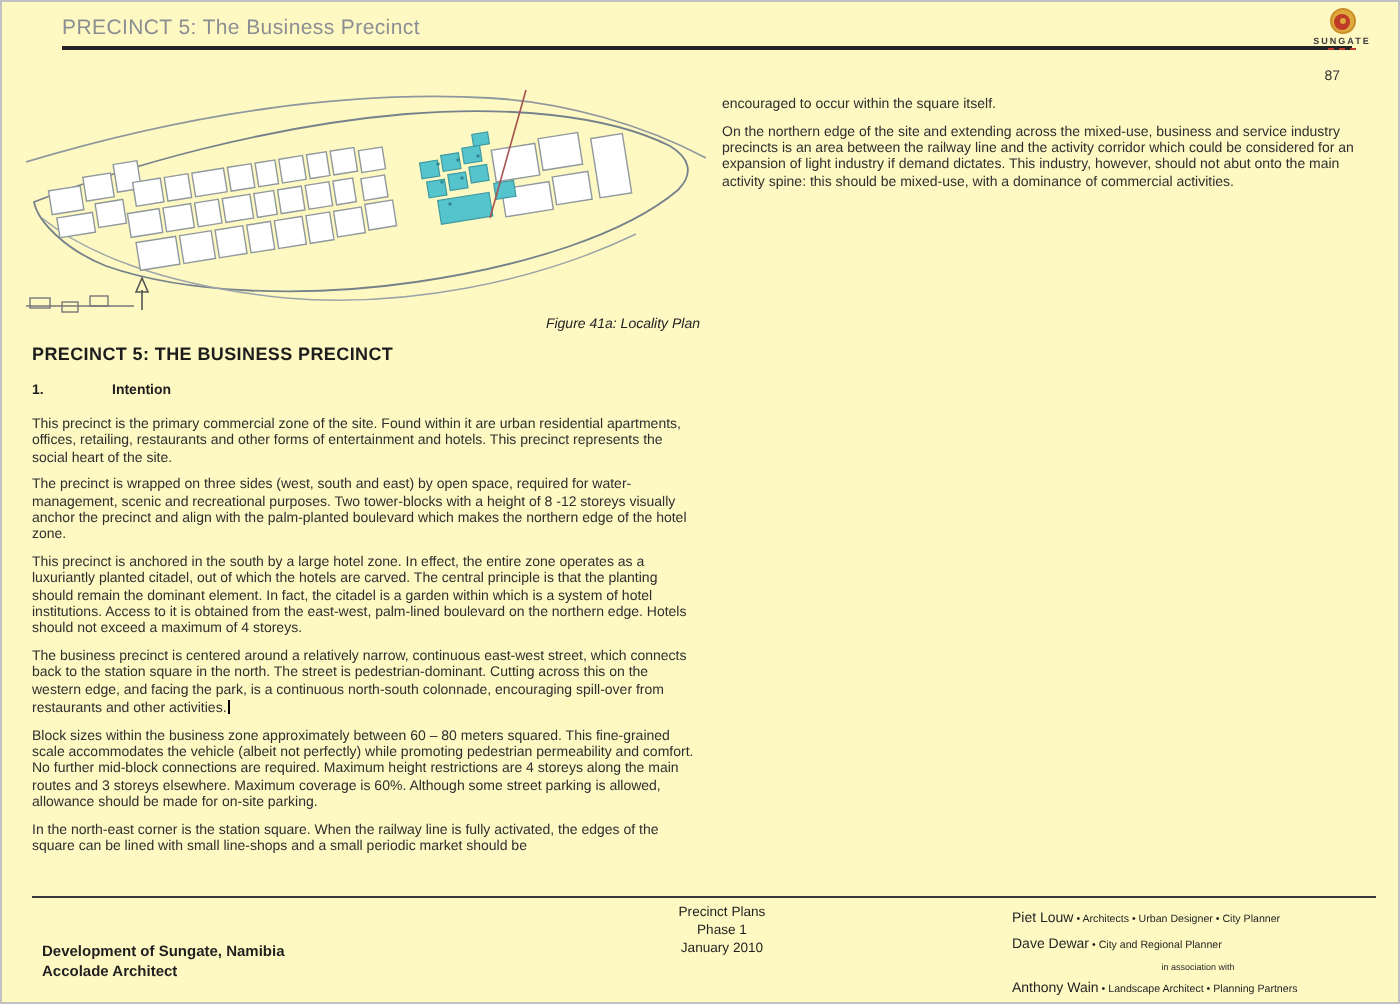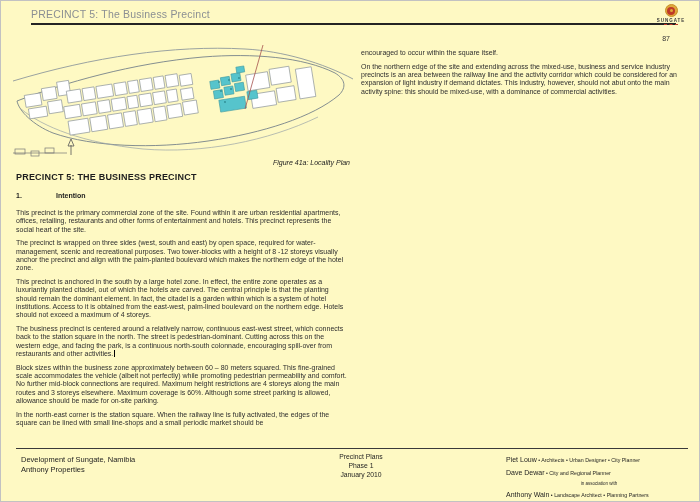--- a/index.html
+++ b/index.html
@@ -26,21 +26,21 @@
   .map-wrap { position:absolute; left:12px; top:42px; width:340px; height:122px; }
   .figure-caption { position:absolute; left:15px; top:158px; width:334px; text-align:right; font-size:7px; font-style:italic; color:#222; }
   
   .left-col { position:absolute; left:15px; top:171px; width:334px; }
   .doc-heading { font-size:9px; font-weight:bold; letter-spacing:.2px; color:#1d1d1d; margin:0 0 10px 0; }
   .section-line { display:flex; font-size:7px; font-weight:bold; color:#1d1d1d; margin:0 0 10px 0; }
   .section-num { width:40px; }
   .caret { display:inline-block; width:1px; height:7px; background:#000; margin-left:1px; vertical-align:-1px; }
   
   .footer-rule { position:absolute; left:15px; top:447px; width:672px; height:1px; background:#3a3a3a; }
-  .footer-left { position:absolute; left:20px; top:454px; font-size:7.5px; line-height:9.5px; color:#1f1f1f; }
+  .footer-left { position:absolute; left:20px; top:470px; font-size:7.5px; line-height:9.5px; color:#1f1f1f;font-weight:bold; }
   .footer-center { position:absolute; left:290px; top:451px; width:140px; text-align:center; font-size:6.8px; line-height:9px; color:#1f1f1f; }
   .footer-right { position:absolute; left:505px; top:451px; width:186px; color:#1f1f1f; }
   .credit-line { line-height:9px; white-space:nowrap; }
   .credit-name { font-size:7px; }
   .credit-roles { font-size:5.3px; }
   .association { text-align:center; font-size:4.5px; color:#2a2a2a; margin:3px 0 1px 0; }
 </style>
 </head>
 <body>
 
@@ -164,21 +164,21 @@
 
   <div class="right-col">
     <div class="page-num">87</div>
     <p class="body-par"><span>encouraged to occur within the square itself.</span></p>
     <p class="body-par"><span>On the northern edge of the site and extending across the mixed-use, business and service industry precincts is an area between the railway line and the activity corridor which could be considered for an expansion of light industry if demand dictates.  This industry, however, should not abut onto the main activity spine:  this should be mixed-use, with a dominance of commercial activities.</span></p>
   </div>
 
   <div class="footer-rule"></div>
   <div class="footer-left">
     <div>Development of Sungate, Namibia</div>
-    <div>Anthony Properties</div>
+    <div>Accolade Architect</div>
   </div>
   <div class="footer-center">
     <div>Precinct Plans</div>
     <div>Phase 1</div>
     <div>January 2010</div>
   </div>
   <div class="footer-right">
     <div class="credit-line">
       <span class="credit-name">Piet Louw</span><span class="credit-roles"> • Architects • Urban Designer • City Planner</span>
     </div>

